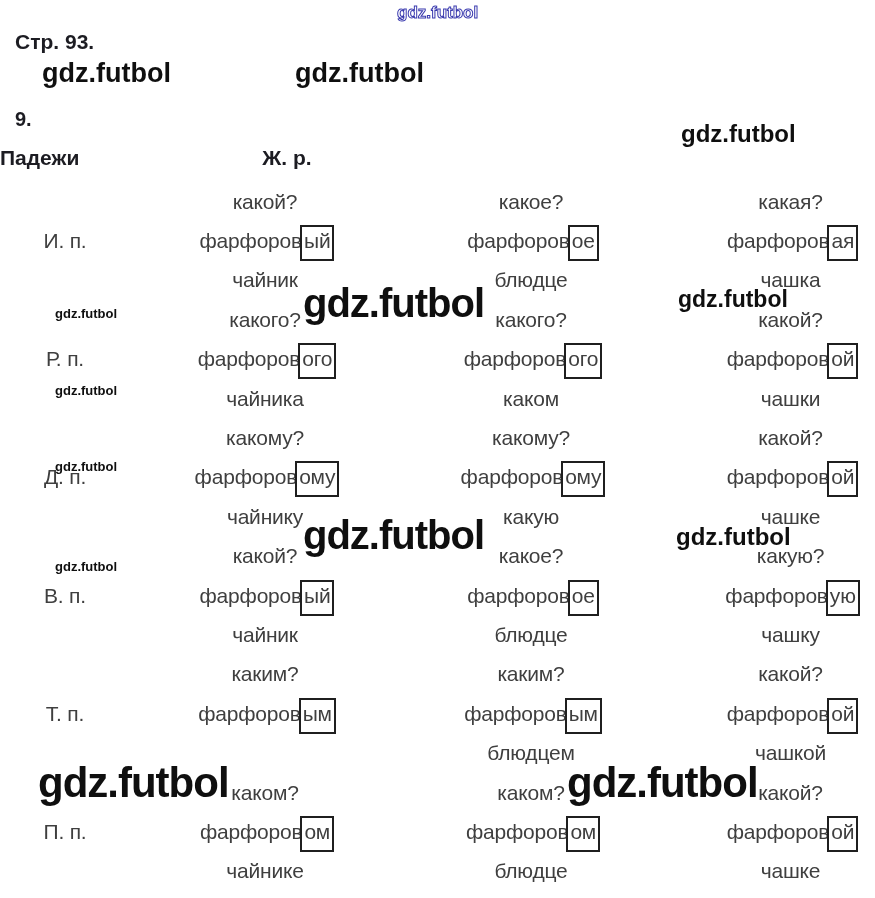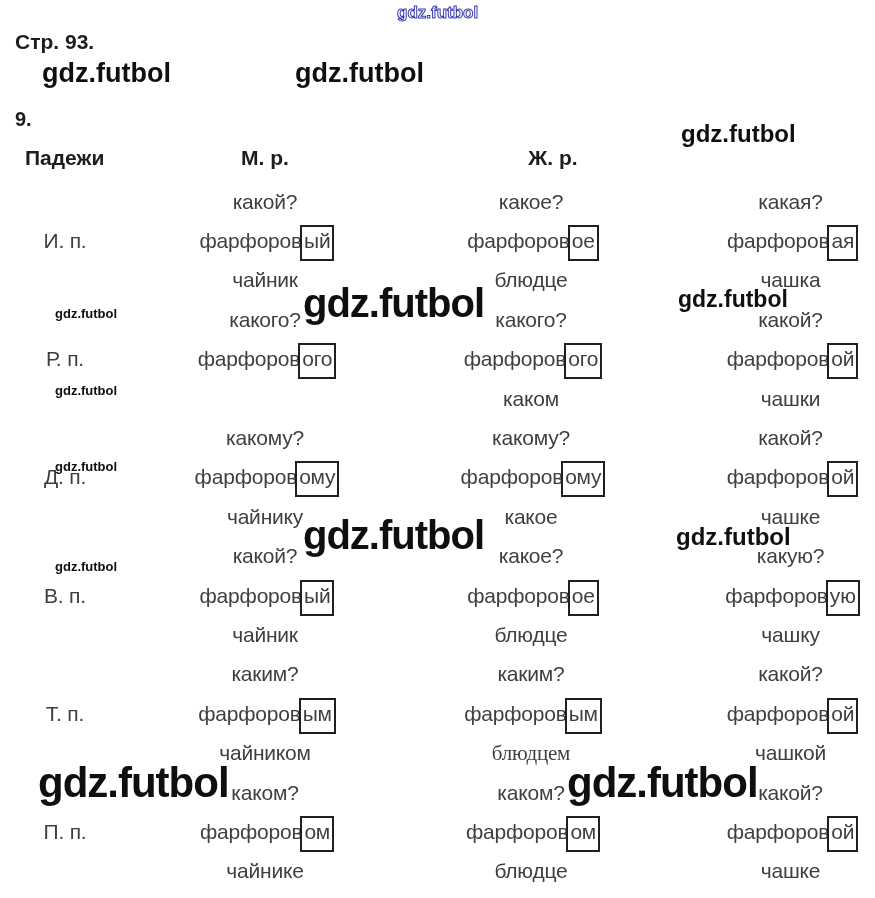--- a/index.html
+++ b/index.html
@@ -25,21 +25,21 @@
     position:absolute; font-weight:700; color:#1c1c22; line-height:1; white-space:nowrap;
   }
   
   .hdr-grid {
     position:absolute; top:146px; left:0; width:875px;
     display:grid; grid-template-columns:130px 270px 262px 213px;
   }
   .hdr {
     font-weight:700; font-size:21px; color:#1c1c22; text-align:center; white-space:nowrap;
   }
-  .hdr-first { text-align:left; padding-left:25px; }
+  .hdr-first { text-align:left; }
   .hdr-last  { position:relative; left:22px; }
   
   #decl-table {
     position:absolute; top:182px; left:0; width:875px;
     display:grid; grid-template-columns:130px 270px 262px 213px;
     grid-auto-rows:39.4px; align-items:center;
     font-size:21px; color:#3f3f3f; letter-spacing:-0.2px;
   }
   .cell { text-align:center; white-space:nowrap; }
   .cell-shift { position:relative; left:22px; }
@@ -60,71 +60,70 @@
 
   <div class="wm wm-med" style="left:42px;  top:60px;">gdz.futbol</div>
   <div class="wm wm-med" style="left:295px; top:60px;">gdz.futbol</div>
 
   <div class="bold-label" style="left:15px; top:109px; font-size:20px;">9.</div>
 
   <div class="wm" style="left:681px; top:122px; font-size:24px;">gdz.futbol</div>
 
   <div class="hdr-grid">
     <div class="hdr hdr-first">Падежи</div>
-    <div class="hdr">М. р.</div>
     <div class="hdr hdr-last">Ж. р.</div>
   </div>
 
   <div id="decl-table">
       <div class="cell" style="grid-area: 2 / 1;">И. п.</div>
       <div class="cell" style="grid-area: 1 / 2;">какой?</div>
       <div class="cell" style="grid-area: 2 / 2;"><span>фарфоров</span><span class="ending-box">ый</span></div>
       <div class="cell" style="grid-area: 3 / 2;">чайник</div>
       <div class="cell" style="grid-area: 1 / 3;">какое?</div>
       <div class="cell" style="grid-area: 2 / 3;"><span>фарфоров</span><span class="ending-box">ое</span></div>
       <div class="cell" style="grid-area: 3 / 3;">блюдце</div>
       <div class="cell cell-shift" style="grid-area: 1 / 4;">какая?</div>
       <div class="cell cell-shift" style="grid-area: 2 / 4;"><span>фарфоров</span><span class="ending-box">ая</span></div>
       <div class="cell cell-shift" style="grid-area: 3 / 4;">чашка</div>
       <div class="cell" style="grid-area: 5 / 1;">Р. п.</div>
       <div class="cell" style="grid-area: 4 / 2;">какого?</div>
       <div class="cell" style="grid-area: 5 / 2;"><span>фарфоров</span><span class="ending-box">ого</span></div>
+      <div class="cell" style="grid-area: 6 / 2;">чайника</div>
       <div class="cell" style="grid-area: 4 / 3;">какого?</div>
       <div class="cell" style="grid-area: 5 / 3;"><span>фарфоров</span><span class="ending-box">ого</span></div>
       <div class="cell" style="grid-area: 6 / 3;">каком</div>
       <div class="cell cell-shift" style="grid-area: 4 / 4;">какой?</div>
       <div class="cell cell-shift" style="grid-area: 5 / 4;"><span>фарфоров</span><span class="ending-box">ой</span></div>
       <div class="cell cell-shift" style="grid-area: 6 / 4;">чашки</div>
       <div class="cell" style="grid-area: 8 / 1;">Д. п.</div>
       <div class="cell" style="grid-area: 7 / 2;">какому?</div>
       <div class="cell" style="grid-area: 8 / 2;"><span>фарфоров</span><span class="ending-box">ому</span></div>
       <div class="cell" style="grid-area: 9 / 2;">чайнику</div>
       <div class="cell" style="grid-area: 7 / 3;">какому?</div>
       <div class="cell" style="grid-area: 8 / 3;"><span>фарфоров</span><span class="ending-box">ому</span></div>
-      <div class="cell" style="grid-area: 9 / 3;">какое</div>
+      <div class="cell" style="grid-area: 9 / 3;">какую</div>
       <div class="cell cell-shift" style="grid-area: 7 / 4;">какой?</div>
       <div class="cell cell-shift" style="grid-area: 8 / 4;"><span>фарфоров</span><span class="ending-box">ой</span></div>
       <div class="cell cell-shift" style="grid-area: 9 / 4;">чашке</div>
       <div class="cell" style="grid-area: 11 / 1;">В. п.</div>
       <div class="cell" style="grid-area: 10 / 2;">какой?</div>
       <div class="cell" style="grid-area: 11 / 2;"><span>фарфоров</span><span class="ending-box">ый</span></div>
       <div class="cell" style="grid-area: 12 / 2;">чайник</div>
       <div class="cell" style="grid-area: 10 / 3;">какое?</div>
       <div class="cell" style="grid-area: 11 / 3;"><span>фарфоров</span><span class="ending-box">ое</span></div>
       <div class="cell" style="grid-area: 12 / 3;">блюдце</div>
       <div class="cell cell-shift" style="grid-area: 10 / 4;">какую?</div>
       <div class="cell cell-shift" style="grid-area: 11 / 4;"><span>фарфоров</span><span class="ending-box">ую</span></div>
       <div class="cell cell-shift" style="grid-area: 12 / 4;">чашку</div>
       <div class="cell" style="grid-area: 14 / 1;">Т. п.</div>
       <div class="cell" style="grid-area: 13 / 2;">каким?</div>
       <div class="cell" style="grid-area: 14 / 2;"><span>фарфоров</span><span class="ending-box">ым</span></div>
-      <div class="cell" style="grid-area: 15 / 2;">чайником</div>
       <div class="cell" style="grid-area: 13 / 3;">каким?</div>
       <div class="cell" style="grid-area: 14 / 3;"><span>фарфоров</span><span class="ending-box">ым</span></div>
-      <div class="cell" style="grid-area: 15 / 3; font-family: Liberation Serif, serif;">блюдцем</div>
+      <div class="cell" style="grid-area: 15 / 3;">блюдцем</div>
       <div class="cell cell-shift" style="grid-area: 13 / 4;">какой?</div>
       <div class="cell cell-shift" style="grid-area: 14 / 4;"><span>фарфоров</span><span class="ending-box">ой</span></div>
       <div class="cell cell-shift" style="grid-area: 15 / 4;">чашкой</div>
       <div class="cell" style="grid-area: 17 / 1;">П. п.</div>
       <div class="cell" style="grid-area: 16 / 2;">каком?</div>
       <div class="cell" style="grid-area: 17 / 2;"><span>фарфоров</span><span class="ending-box">ом</span></div>
       <div class="cell" style="grid-area: 18 / 2;">чайнике</div>
       <div class="cell" style="grid-area: 16 / 3;">каком?</div>
       <div class="cell" style="grid-area: 17 / 3;"><span>фарфоров</span><span class="ending-box">ом</span></div>
       <div class="cell" style="grid-area: 18 / 3;">блюдце</div>

